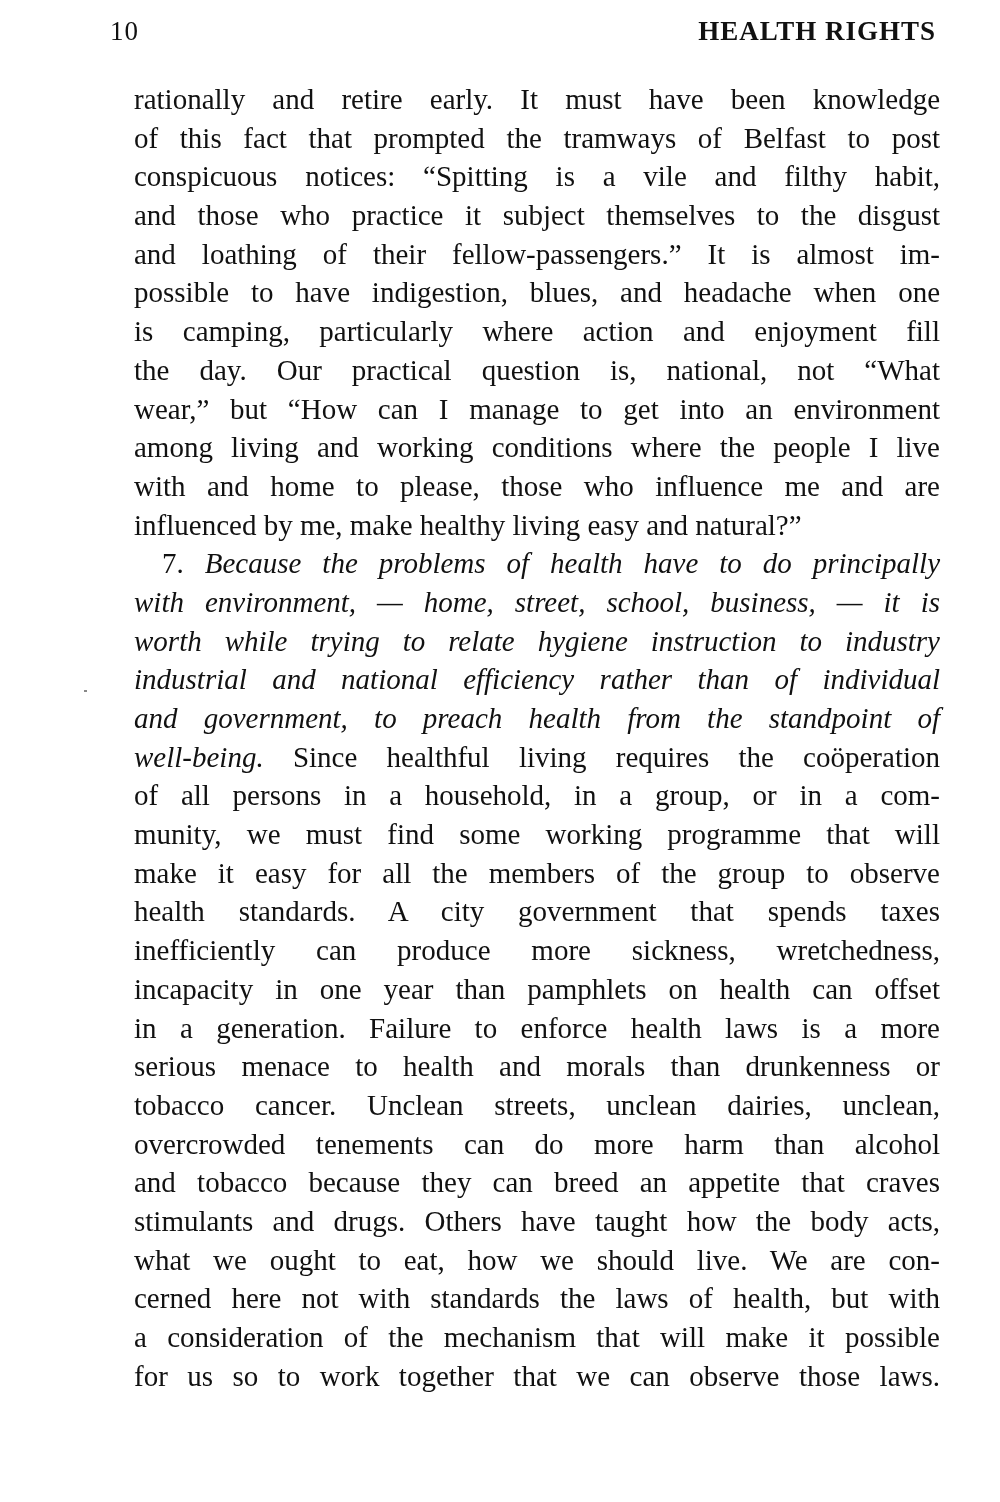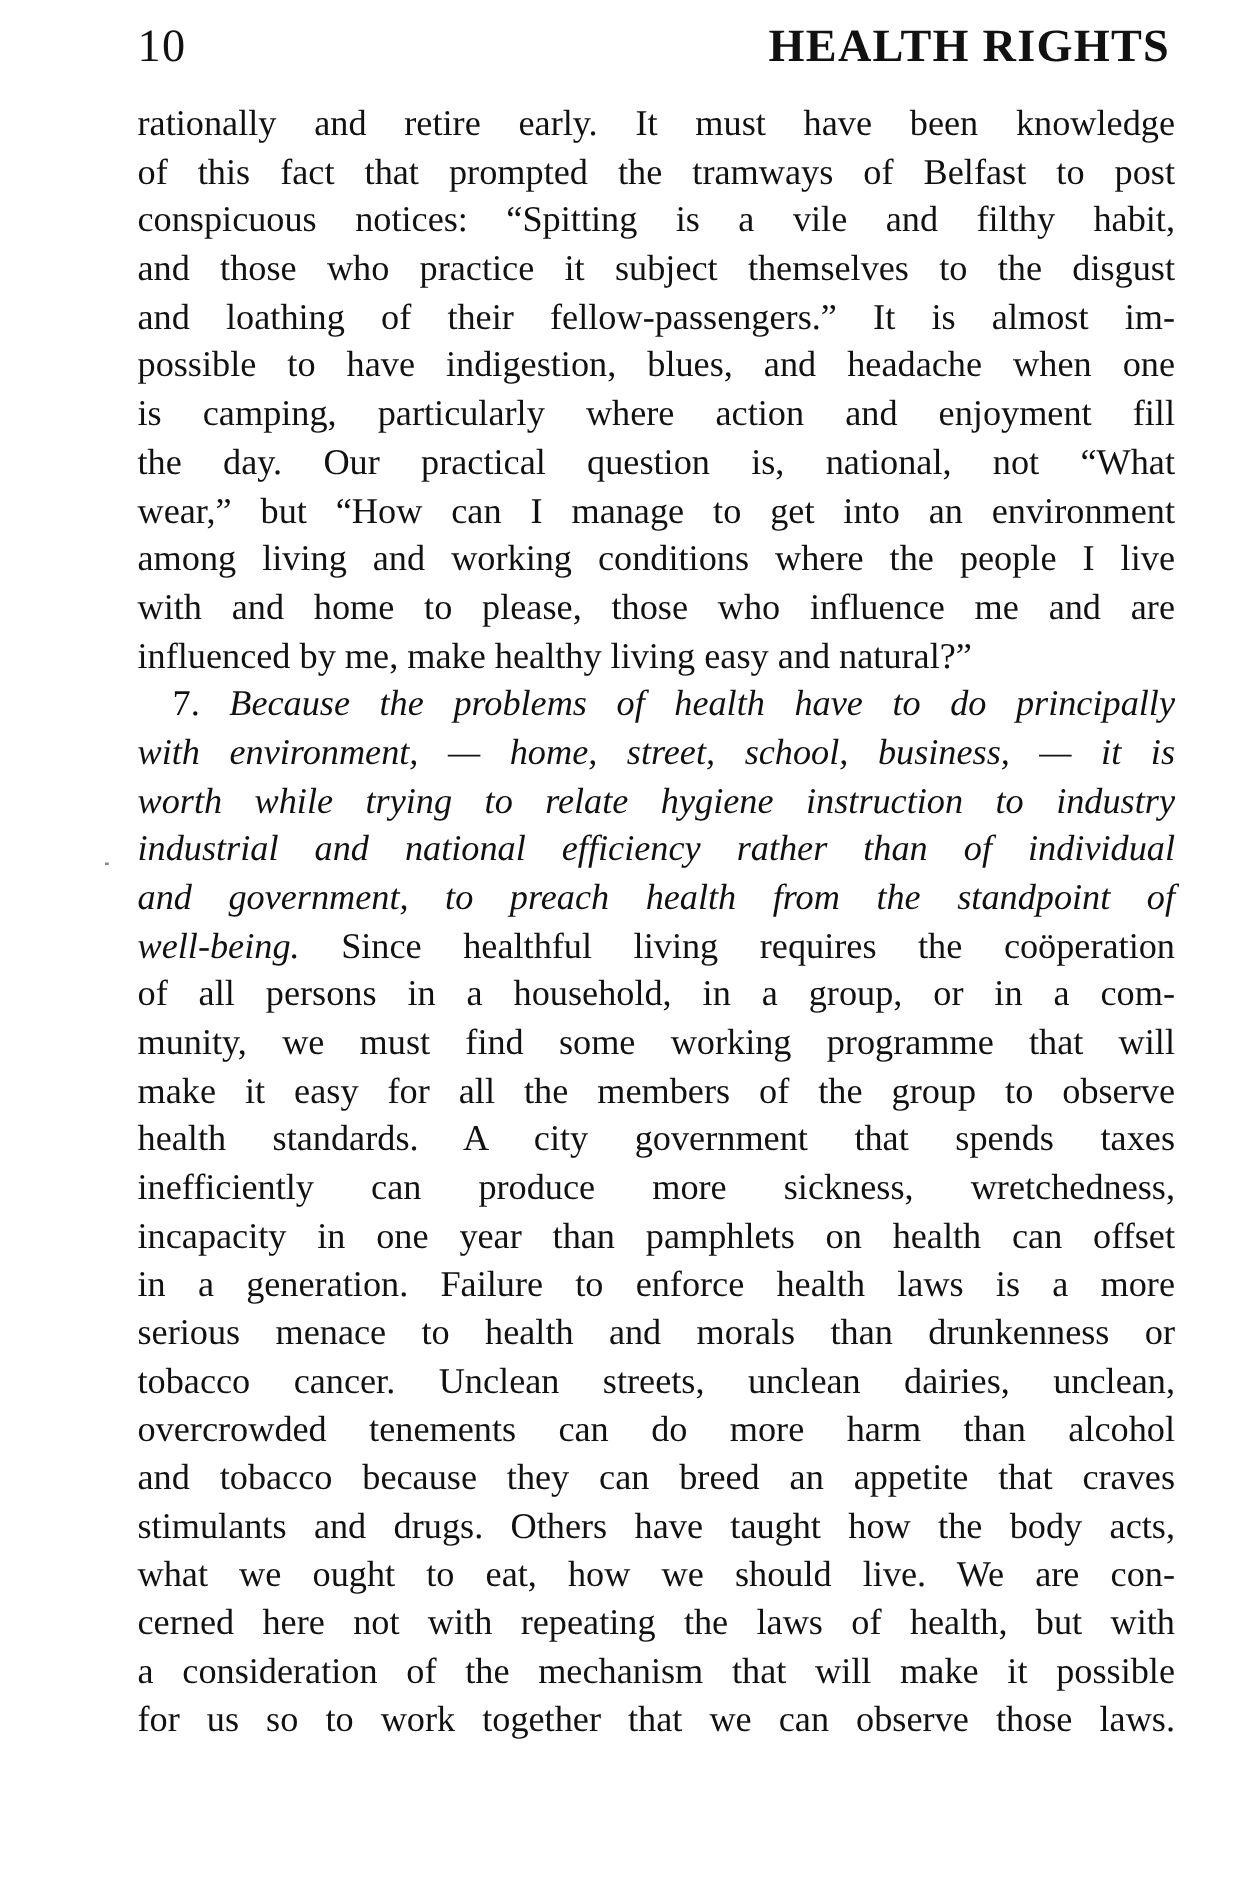--- a/index.html
+++ b/index.html
@@ -14,21 +14,21 @@
       overflow: hidden;
       color: #111111;
       font-family: "Liberation Serif", "DejaVu Serif", serif;
     }
     .running-head {
       position: absolute;
       top: 16px;
       left: 110px;
       width: 830px;
       height: 40px;
-      font-size: 37px;
+      font-size: 27px;
       letter-spacing: 0.5px;
     }
     .page-number {
       position: absolute;
       left: 0;
       top: 0;
       letter-spacing: 1px;
     }
     .running-title {
       position: absolute;
@@ -45,20 +45,21 @@
       left: 110px;
       width: 830px;
       font-size: 29px;
     }
     .line {
       height: 38.7px;
       line-height: 38.7px;
       white-space: nowrap;
       text-align: justify;
       text-align-last: justify;
+      margin-left: 24px;
     }
     .line.last {
       text-align-last: left;
     }
     .line.indent {
       padding-left: 28px;
     }
     .line .it {
       font-style: italic;
     }
@@ -106,16 +107,16 @@
     <div class="line"><span>health standards. A city government that spends taxes</span></div>
     <div class="line"><span>inefficiently can produce more sickness, wretchedness,</span></div>
     <div class="line"><span>incapacity in one year than pamphlets on health can offset</span></div>
     <div class="line"><span>in a generation.  Failure to enforce health laws is a more</span></div>
     <div class="line"><span>serious menace to health and morals than drunkenness or</span></div>
     <div class="line"><span>tobacco cancer.  Unclean streets, unclean dairies, unclean,</span></div>
     <div class="line"><span>overcrowded tenements can do more harm than alcohol</span></div>
     <div class="line"><span>and tobacco because they can breed an appetite that craves</span></div>
     <div class="line"><span>stimulants and drugs.  Others have taught how the body acts,</span></div>
     <div class="line"><span>what we ought to eat, how we should live.  We are con-</span></div>
-    <div class="line"><span>cerned here not with repeating the laws of health, but with</span></div>
+    <div class="line"><span>cerned here not with standards the laws of health, but with</span></div>
     <div class="line"><span>a consideration of the mechanism that will make it possible</span></div>
     <div class="line"><span>for us so to work together that we can observe those laws.</span></div>
   </div>
 
 </body></html>

